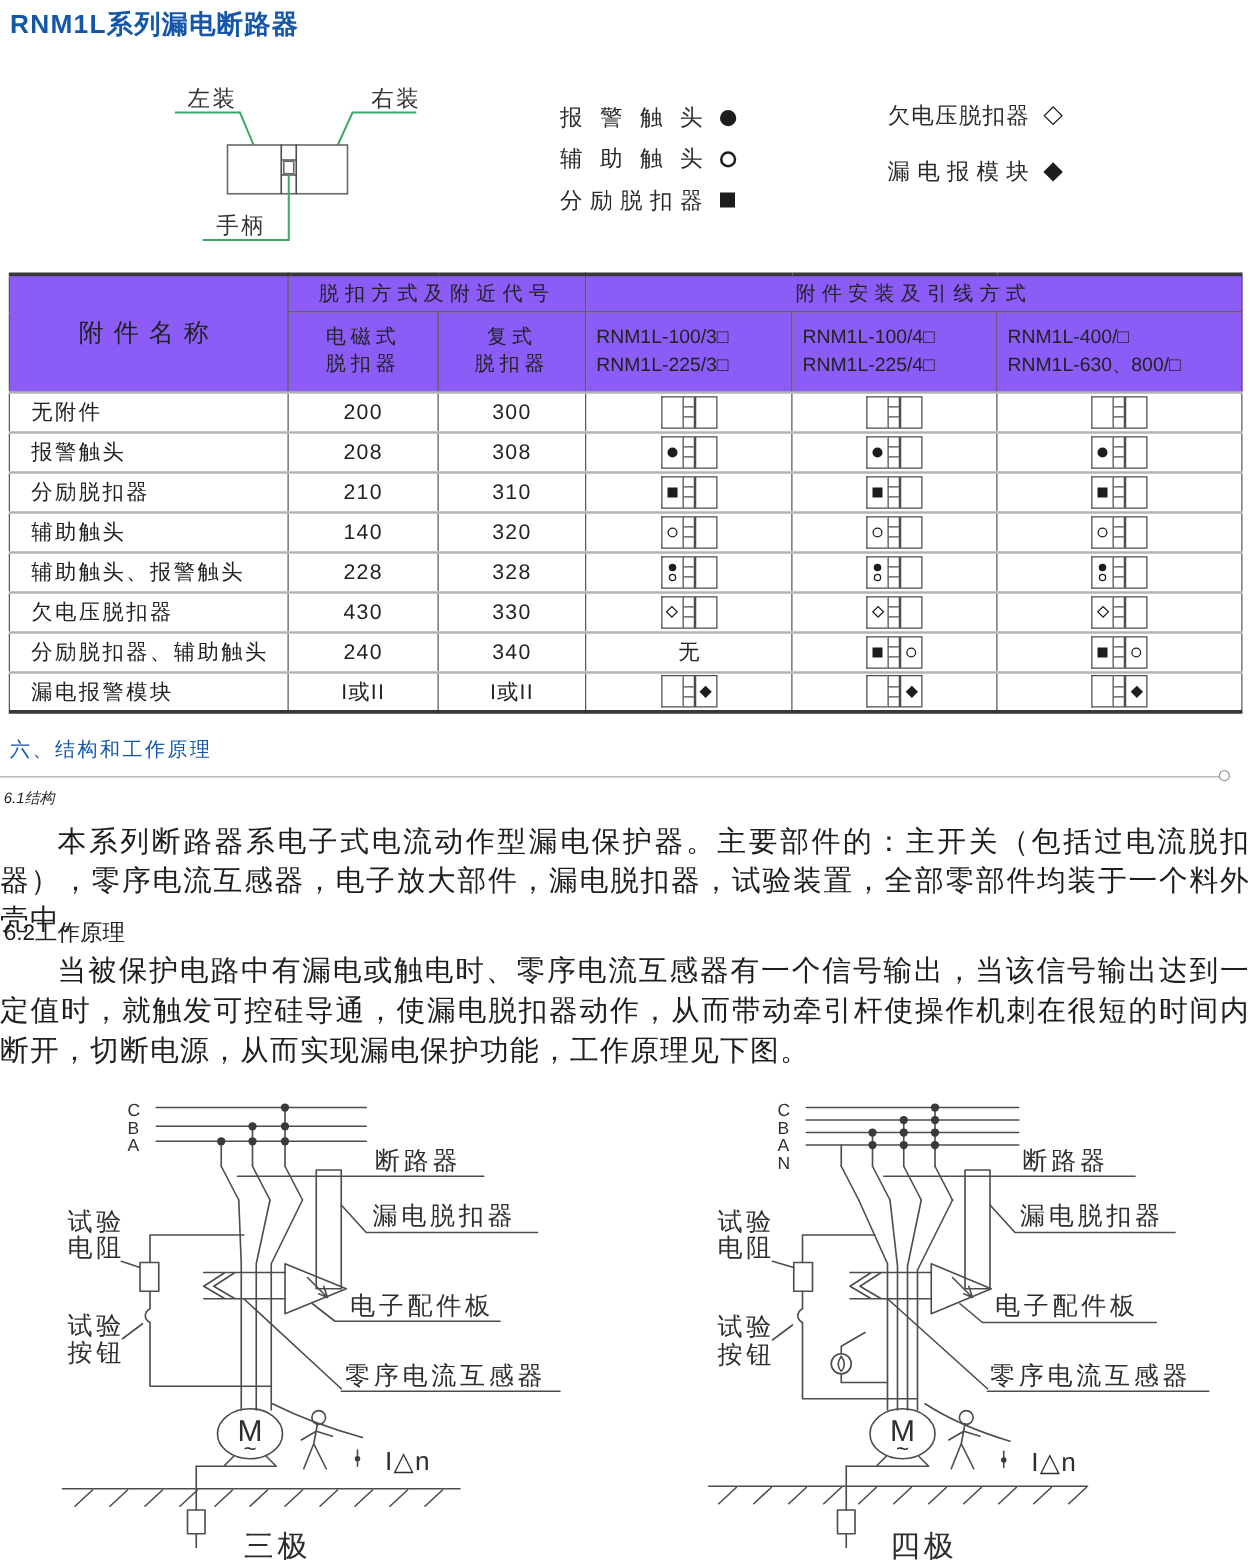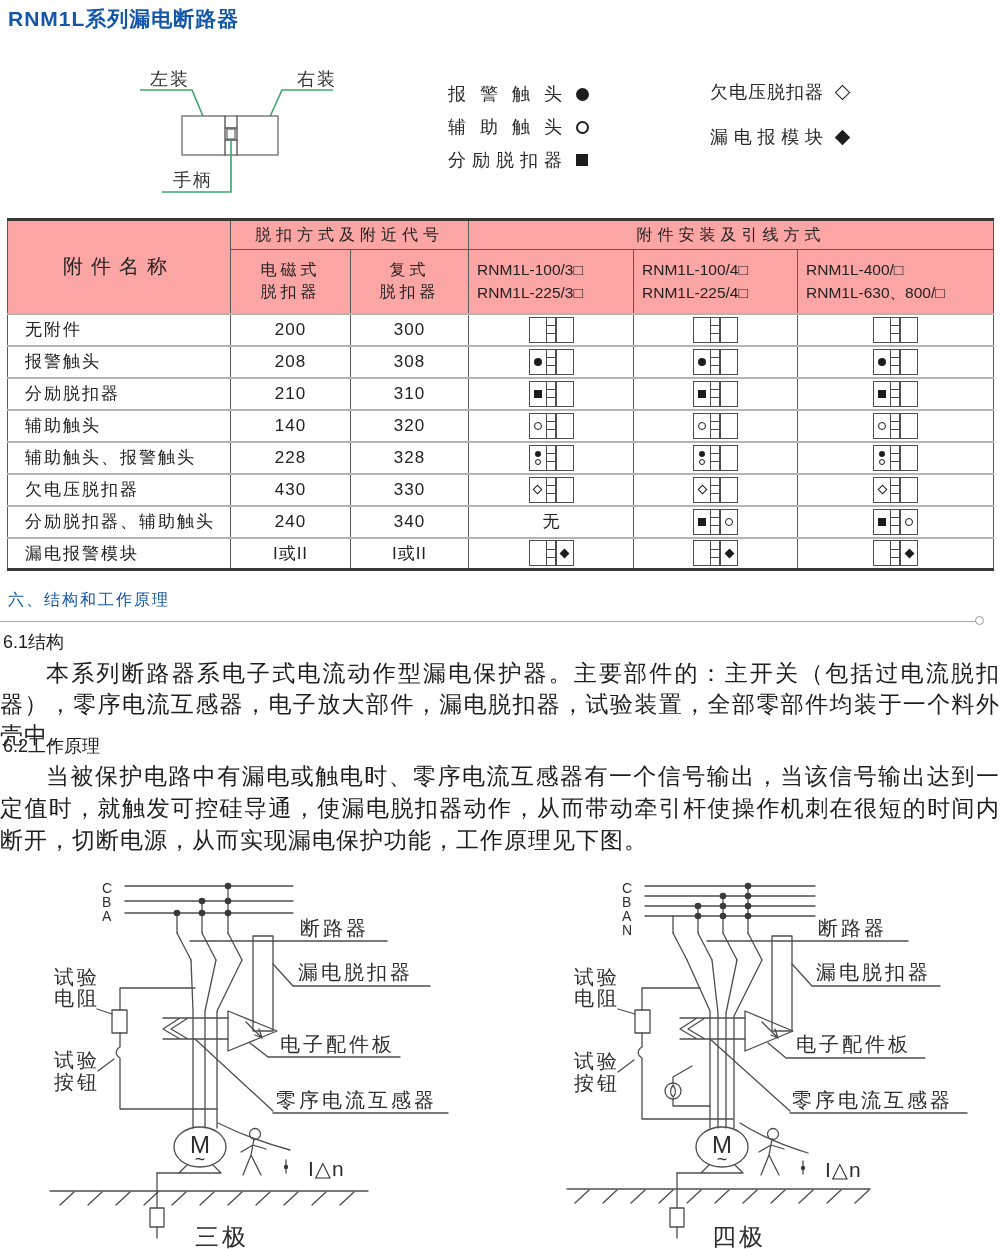--- a/index.html
+++ b/index.html
@@ -4,42 +4,42 @@
 <style>
   html,body{margin:0;padding:0;background:#fff;}
   #page{position:relative;width:1000px;height:1249px;background:#fff;overflow:hidden;
         font-family:"Liberation Sans",sans-serif;color:#222;}
   .abs{position:absolute;}
   
   #title{left:8px;top:5px;font-size:21px;font-weight:bold;color:#1457a8;letter-spacing:1px;}
   #sec-heading{left:8px;top:590px;font-size:16px;font-weight:normal;color:#1457a8;letter-spacing:2px;}
   #divider{left:0;top:621px;width:977px;height:1px;background:#a8a8a8;}
   #divider-dot{left:975px;top:616px;width:9px;height:9px;border:1.5px solid #979797;border-radius:50%;background:#fff;box-sizing:border-box;}
-  #s1-title{left:3px;top:630px;font-size:18px;color:#1e1e1e;}
+  #s1-title{left:3px;top:630px;font-size:12px;color:#1e1e1e;font-style:italic;}
   #s2-title{left:3px;top:734px;font-size:18px;color:#1e1e1e;}
   .para{left:0;width:1000px;font-size:23px;line-height:31px;letter-spacing:1px;
         text-indent:2em;text-align:justify;color:#1e1e1e;}
   #p1{top:658px;}
   #p2{top:760px;line-height:32px;}
   
   .lgrow{position:absolute;display:flex;align-items:center;height:20px;}
   .lglabel{font-size:18px;color:#2a2a2a;display:inline-block;text-align:justify;text-align-last:justify;}
   .lg1 .lglabel{width:114px;}
   .lg2 .lglabel{width:113px;}
   .lgsym{margin-left:14px;display:inline-block;}
   .lg-alarm{width:13px;height:13px;background:#1d1d1d;border-radius:50%;}
   .lg-aux{width:13px;height:13px;border:2px solid #1d1d1d;border-radius:50%;box-sizing:border-box;}
   .lg-shunt{width:12px;height:12px;background:#1d1d1d;}
   .lg-uv{width:11px;height:11px;border:1.8px solid #1d1d1d;transform:rotate(45deg);box-sizing:border-box;}
   .lg-leak{width:11px;height:11px;background:#1d1d1d;transform:rotate(45deg);}
   
   #acctable{position:absolute;left:7px;top:218px;width:986px;border-collapse:collapse;table-layout:fixed;
             background:#fff;border-left:1px solid #9a9a9a;border-right:1px solid #9a9a9a;
             border-top:3px solid #383838;border-bottom:3px solid #383838;}
-  #acctable th{background:#fca5a5;border:1px solid #5a5a5a;font-weight:normal;color:#222;padding:0;}
+  #acctable th{background:#8b5cf6;border:1px solid #5a5a5a;font-weight:normal;color:#222;padding:0;}
   #acctable td{border-left:1px solid #5a5a5a;border-right:1px solid #5a5a5a;
                border-top:2px solid #b4b4b4;border-bottom:2px solid #b4b4b4;
                padding:0;text-align:center;vertical-align:middle;color:#222;}
   #acctable thead tr:nth-child(1){height:30px;}
   #acctable thead tr:nth-child(2){height:64px;padding-left:16px;}
   #acctable tbody tr{height:32px;}
   .h-name{font-size:20px;letter-spacing:8px;}
   .h-group{font-size:16px;letter-spacing:5px;}
   .h-sub{font-size:16px;letter-spacing:4px;line-height:22px;white-space:pre-line;}
   .h-model{font-size:15.5px;line-height:23px;white-space:pre-line;text-align:left;padding-left:8px !important;}

